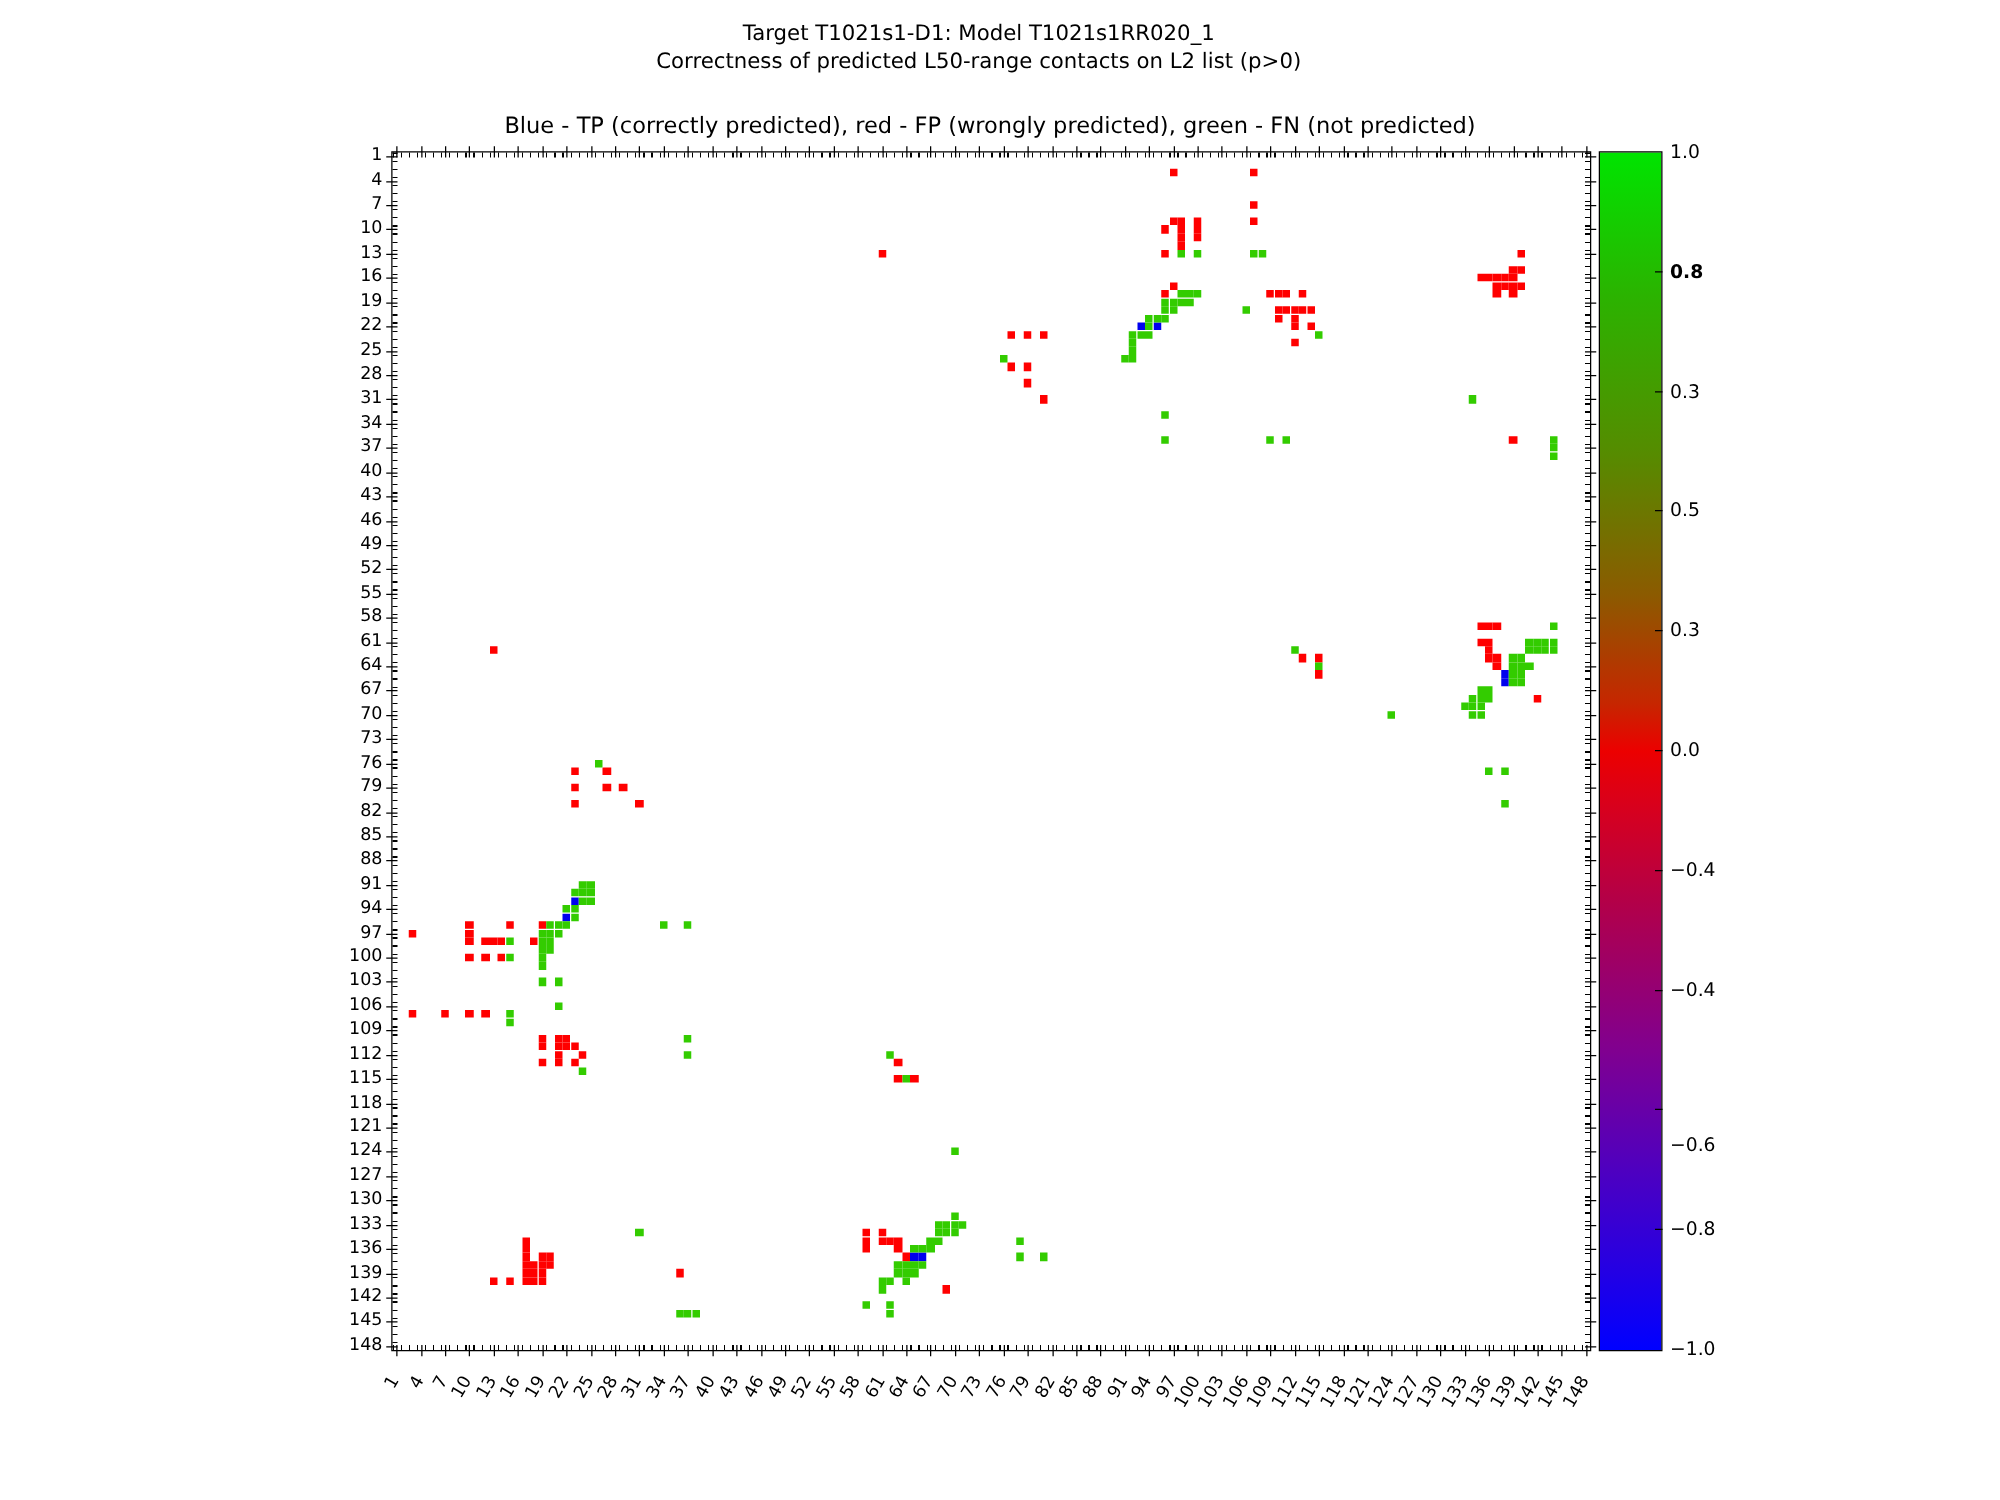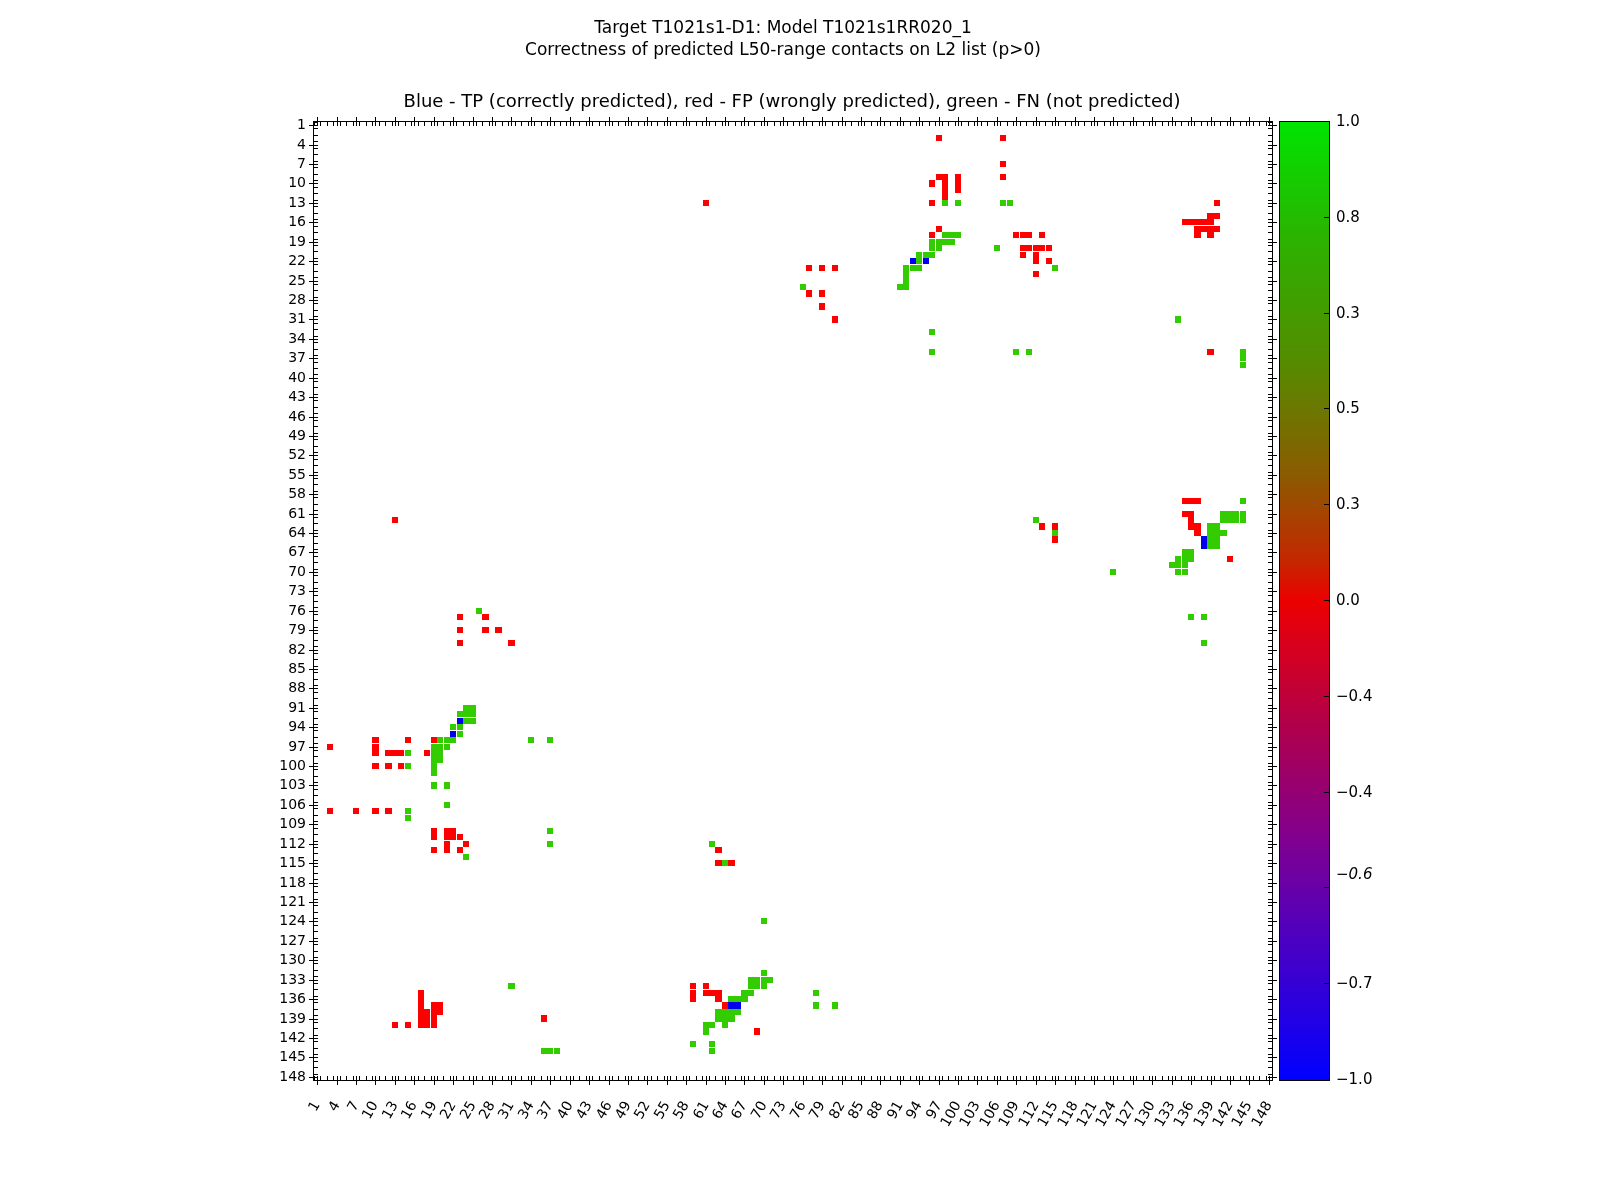--- a/index.html
+++ b/index.html
@@ -634,32 +634,32 @@
     <div class="xlab" style="left: 1130.09px; top: 1095px;">136</div>
     <div class="xlab" style="left: 1149.51px; top: 1095px;">139</div>
     <div class="xlab" style="left: 1168.93px; top: 1095px;">142</div>
     <div class="xlab" style="left: 1188.34px; top: 1095px;">145</div>
     <div class="xlab" style="left: 1207.76px; top: 1095px;">148</div>
   </div>
 
 <div id="cbar"></div>
 <div id="cblabels">
     <div class="cblab" style="top: 114px;">1.0</div>
-    <div class="cblab" style="top: 209.8px;">0.8</div>
+    <div class="cblab" style="top: 209.8px; font-weight: bold;">0.8</div>
     <div class="cbtick" style="top: 216.8px;"></div>
     <div class="cblab" style="top: 305.6px;">0.3</div>
     <div class="cbtick" style="top: 312.6px;"></div>
     <div class="cblab" style="top: 401.4px;">0.5</div>
     <div class="cbtick" style="top: 408.4px;"></div>
     <div class="cblab" style="top: 497.2px;">0.3</div>
     <div class="cbtick" style="top: 504.2px;"></div>
     <div class="cblab" style="top: 593px;">0.0</div>
     <div class="cbtick" style="top: 600px;"></div>
     <div class="cblab" style="top: 688.8px;">−0.4</div>
     <div class="cbtick" style="top: 695.8px;"></div>
     <div class="cblab" style="top: 784.6px;">−0.4</div>
     <div class="cbtick" style="top: 791.6px;"></div>
-    <div class="cblab" style="top: 867px; font-style: italic;">−0.6</div>
+    <div class="cblab" style="top: 909px;">−0.6</div>
     <div class="cbtick" style="top: 887.4px;"></div>
-    <div class="cblab" style="top: 976.2px;">−0.7</div>
+    <div class="cblab" style="top: 976.2px;">−0.8</div>
     <div class="cbtick" style="top: 983.2px;"></div>
     <div class="cblab" style="top: 1072px;">−1.0</div>
   </div>
 
 </body></html>

